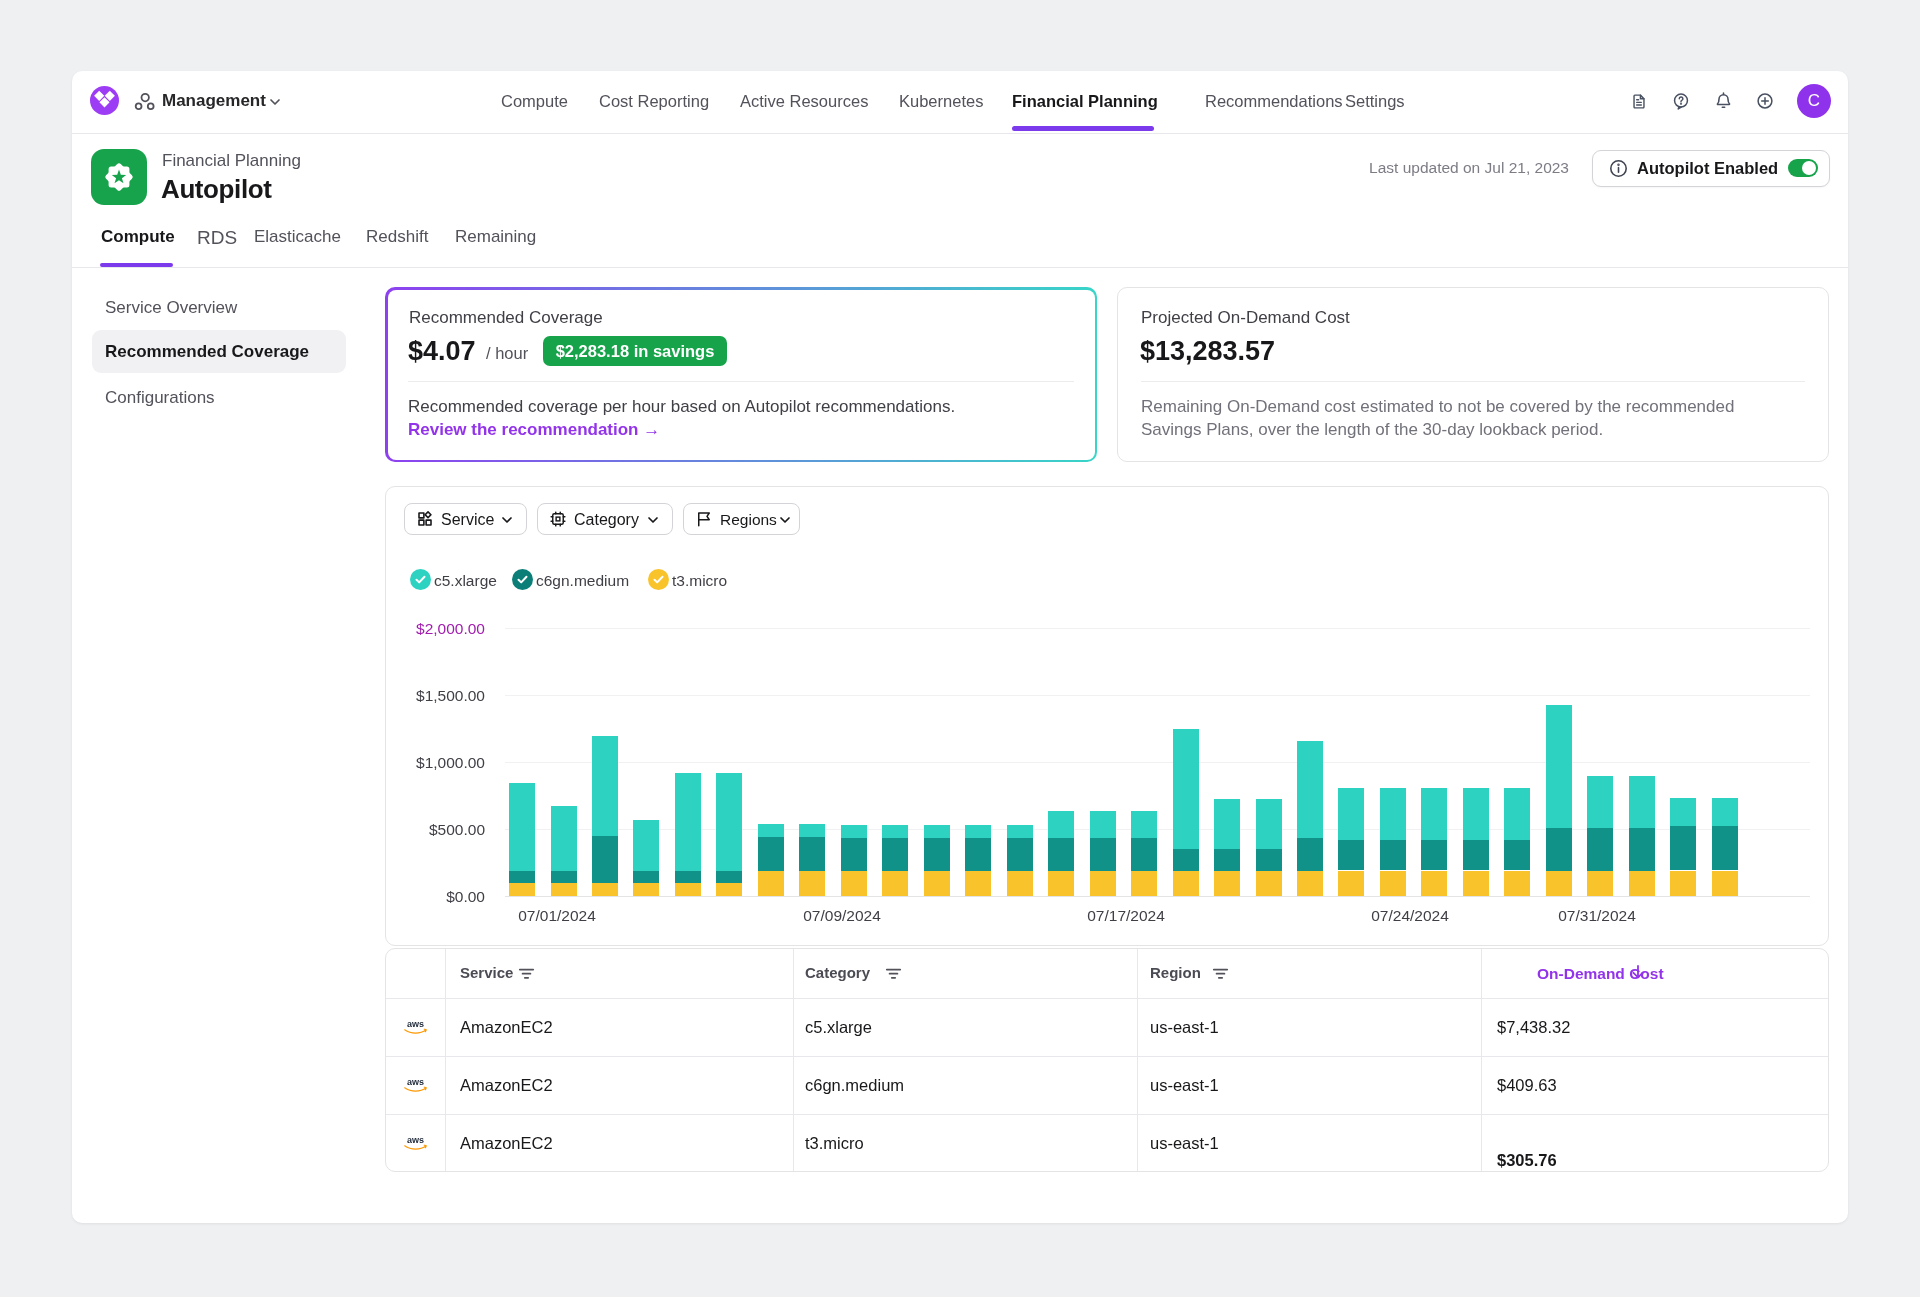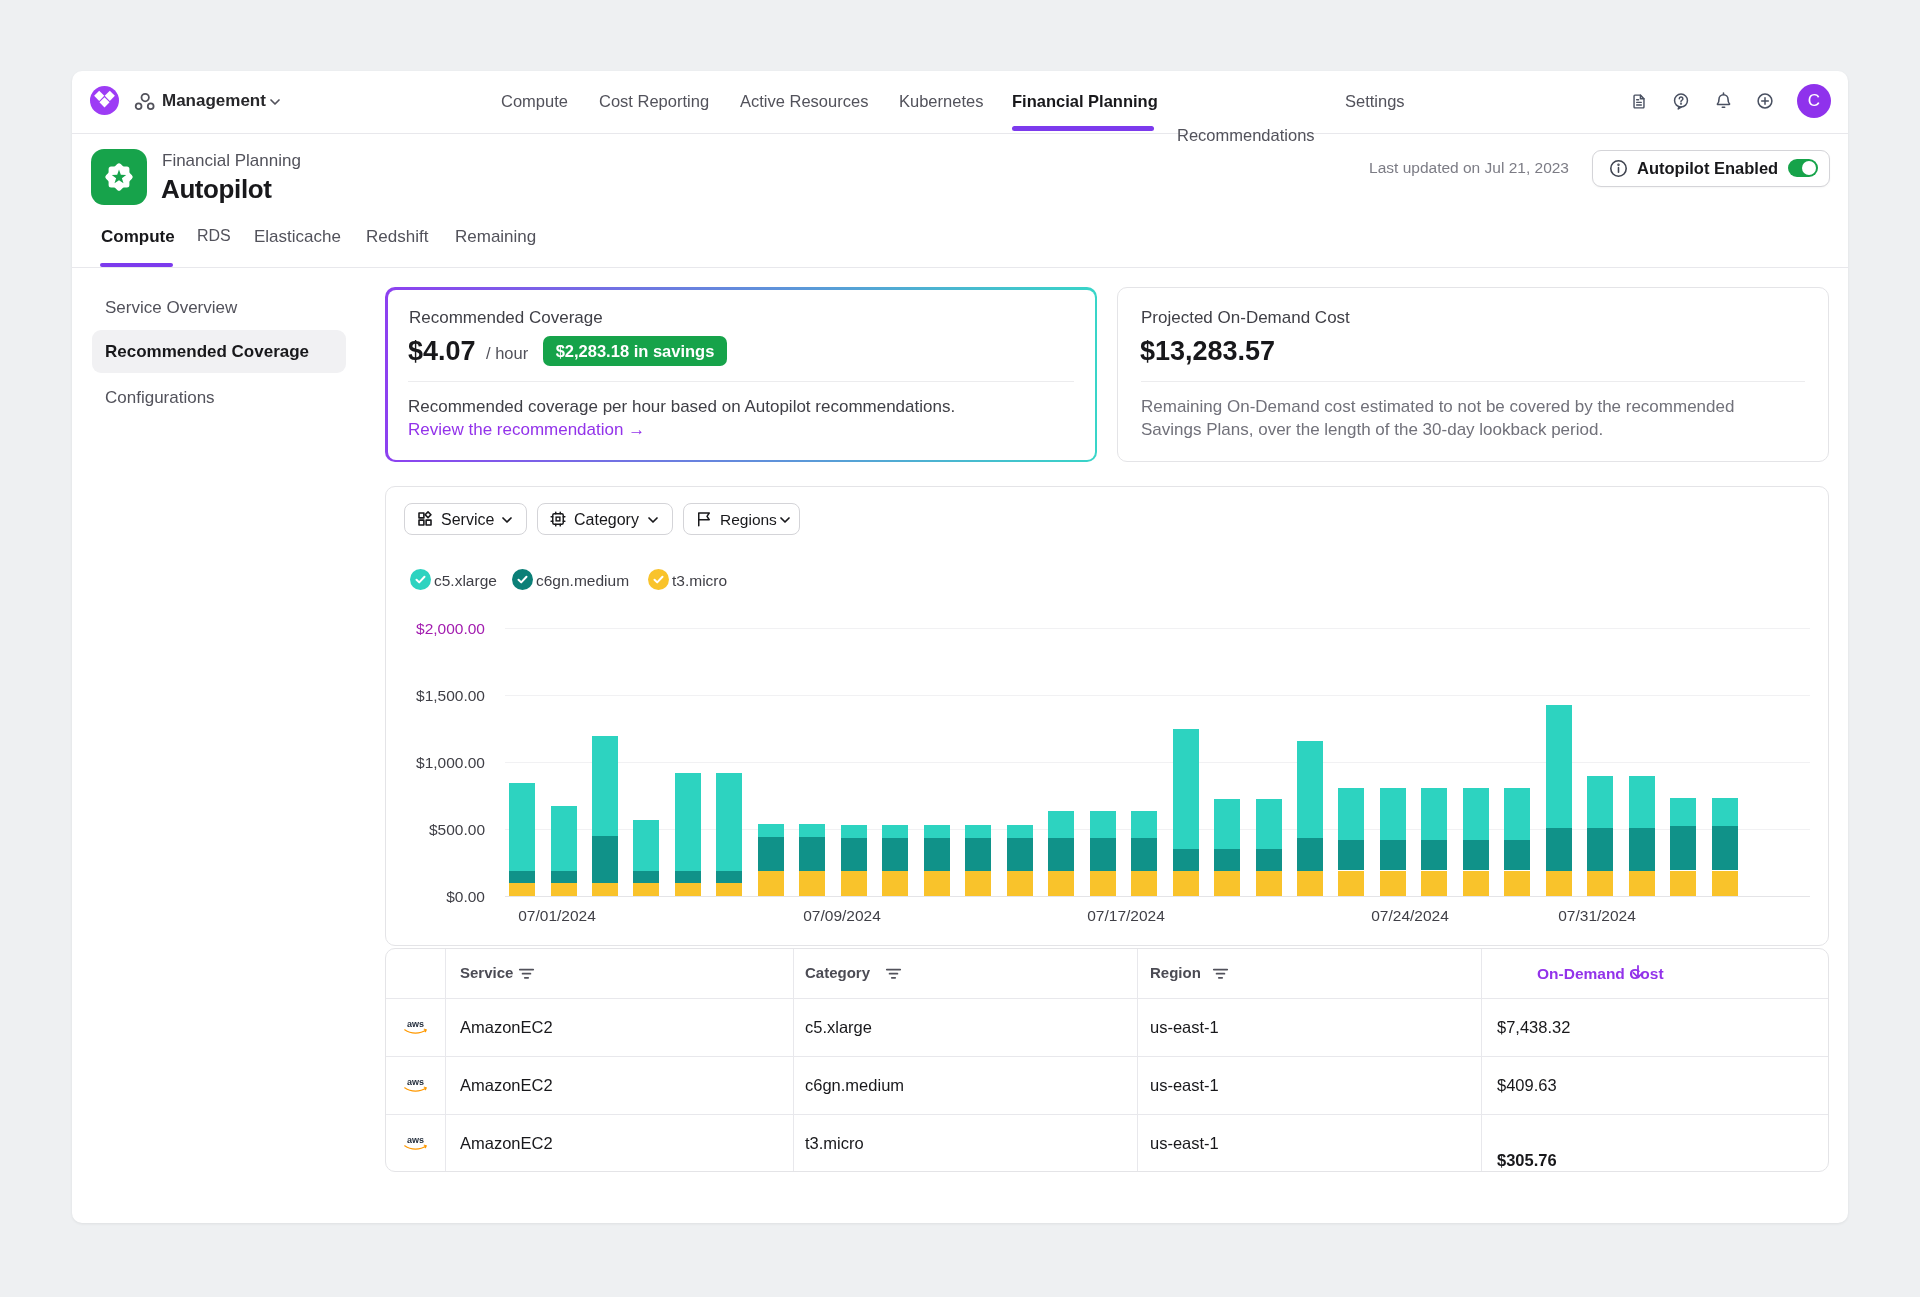--- a/index.html
+++ b/index.html
@@ -29,21 +29,21 @@
 <div class="t" style="left:162px;top:91px;font-size:17px;font-weight:700;color:#27272a;">Management</div>
 <svg class="abs" style="left:268px;top:95px;" width="14" height="14" viewBox="0 0 14 14" fill="none" stroke="#52525b" stroke-width="1.7" stroke-linecap="round" stroke-linejoin="round">
     <path d="M3 5 L7 9 L11 5"></path>
   </svg>
 
 <div class="t" style="left:501px;top:92px;font-size:16.5px;color:#52525b;">Compute</div>
 <div class="t" style="left:599px;top:92px;font-size:16.5px;color:#52525b;">Cost Reporting</div>
 <div class="t" style="left:740px;top:92px;font-size:16.5px;color:#52525b;">Active Resources</div>
 <div class="t" style="left:899px;top:92px;font-size:16.5px;color:#52525b;">Kubernetes</div>
 <div class="t" style="left:1012px;top:92px;font-size:16.5px;font-weight:700;color:#18181b;">Financial Planning</div>
-<div class="t" style="left:1177px;top:92px;font-size:16.5px;color:#52525b;margin-top:34px;">Recommendations</div>
+<div class="t" style="left:1205px;top:92px;font-size:16.5px;color:#52525b;">Recommendations</div>
 <div class="t" style="left:1345px;top:92px;font-size:16.5px;color:#52525b;">Settings</div>
 <div class="abs" style="left:1012px;top:126px;width:142px;height:5px;border-radius:3px;background:#7c3aed;"></div>
 
 <svg class="abs" style="left:1630px;top:93px;" width="18" height="17" viewBox="0 0 24 24" fill="none" stroke="#495061" stroke-width="2" stroke-linecap="round" stroke-linejoin="round">
   <path d="M14 3 H6.2 A1.2 1.2 0 0 0 5 4.2 V19.8 A1.2 1.2 0 0 0 6.2 21 H17.8 A1.2 1.2 0 0 0 19 19.8 V8 Z"></path>
   <path d="M14 3 V8 H19"></path>
   <path d="M8.7 9.5 H11.5 M8.7 13.2 H15.3 M8.7 16.9 H15.3"></path>
 </svg>
 <svg class="abs" style="left:1672px;top:92px;" width="18" height="18" viewBox="0 0 24 24" fill="none" stroke="#495061" stroke-width="2" stroke-linecap="round" stroke-linejoin="round">
   <circle cx="12" cy="11.4" r="8.6"></circle>
@@ -78,42 +78,42 @@
 <svg class="abs" style="left:1608px;top:158px;" width="21" height="21" viewBox="0 0 24 24" fill="none" stroke="#3f4450" stroke-width="1.8" stroke-linecap="round">
   <circle cx="12" cy="12" r="8.8"></circle>
   <path d="M12 11 V16.2"></path>
   <circle cx="12" cy="7.8" r="0.5" fill="#3f4450"></circle>
 </svg>
 <div class="t" style="left:1637px;top:159px;font-size:16.5px;font-weight:700;color:#18181b;">Autopilot Enabled</div>
 <div class="abs" style="left:1788px;top:159px;width:30px;height:18px;border-radius:9px;background:#16a34a;"></div>
 <div class="abs" style="left:1802px;top:161px;width:14px;height:14px;border-radius:50%;background:#fff;"></div>
 
 <div class="t" style="left:101px;top:227px;font-size:17px;font-weight:700;color:#18181b;">Compute</div>
-<div class="t" style="left:197px;top:227px;font-size:16px;color:#52525b;">RDS</div>
+<div class="t" style="left:197px;top:227px;font-size:19px;color:#52525b;">RDS</div>
 <div class="t" style="left:254px;top:227px;font-size:17px;color:#52525b;">Elasticache</div>
 <div class="t" style="left:366px;top:227px;font-size:17px;color:#52525b;">Redshift</div>
 <div class="t" style="left:455px;top:227px;font-size:17px;color:#52525b;">Remaining</div>
 <div class="abs" style="left:100px;top:263px;width:73px;height:4px;border-radius:2px;background:#7c3aed;"></div>
 <div class="abs" style="left:72px;top:267px;width:1776px;height:1px;background:#e8e8ec;"></div>
 
 <div class="t" style="left:105px;top:298px;font-size:17px;color:#52525b;">Service Overview</div>
 <div class="abs" style="left:92px;top:330px;width:254px;height:43px;border-radius:9px;background:#f1f1f3;"></div>
 <div class="t" style="left:105px;top:342px;font-size:17px;font-weight:700;color:#18181b;">Recommended Coverage</div>
 <div class="t" style="left:105px;top:388px;font-size:17px;color:#52525b;">Configurations</div>
 
 <div class="abs" style="left:385px;top:287px;width:712px;height:175px;border-radius:10px;background:linear-gradient(90deg,#8d41f0,#38d5c8);padding:2.5px;">
   <div style="width:100%;height:100%;background:#fff;border-radius:8px;"></div>
 </div>
 <div class="t" style="left:409px;top:308px;font-size:17px;color:#3f3f46;">Recommended Coverage</div>
 <div class="t" style="left:408px;top:336px;font-size:27px;font-weight:700;color:#18181b;">$4.07</div>
 <div class="t" style="left:486px;top:344px;font-size:16.5px;color:#52525b;">/ hour</div>
 <div class="abs" style="left:543px;top:336px;width:184px;height:30px;border-radius:7px;background:#16a34a;color:#fff;font-size:16.5px;font-weight:700;text-align:center;line-height:30px;">$2,283.18 in savings</div>
 <div class="abs" style="left:408px;top:381px;width:666px;height:1px;background:#ececee;"></div>
 <div class="t" style="left:408px;top:397px;font-size:17px;color:#3f3f46;">Recommended coverage per hour based on Autopilot recommendations.</div>
-<div class="t" style="left:408px;top:420px;font-size:17px;font-weight:400;color:#9333ea;">Review the recommendation →</div>
+<div class="t" style="left:408px;top:420px;font-size:17px;font-weight:700;color:#9333ea;">Review the recommendation →</div>
 
 <div class="abs" style="left:1117px;top:287px;width:712px;height:175px;border:1px solid #e4e4e7;border-radius:10px;background:#fff;"></div>
 <div class="t" style="left:1141px;top:308px;font-size:17px;color:#3f3f46;">Projected On-Demand Cost</div>
 <div class="t" style="left:1140px;top:336px;font-size:27px;font-weight:700;color:#18181b;">$13,283.57</div>
 <div class="abs" style="left:1141px;top:381px;width:664px;height:1px;background:#ececee;"></div>
 <div class="t" style="left:1141px;top:397px;font-size:17px;color:#71717a;">Remaining On-Demand cost estimated to not be covered by the recommended</div>
 <div class="t" style="left:1141px;top:420px;font-size:17px;color:#71717a;">Savings Plans, over the length of the 30-day lookback period.</div>
 
 <div class="abs" style="left:385px;top:486px;width:1444px;height:460px;border:1px solid #e4e4e7;border-radius:10px;background:#fff;"></div>
 

